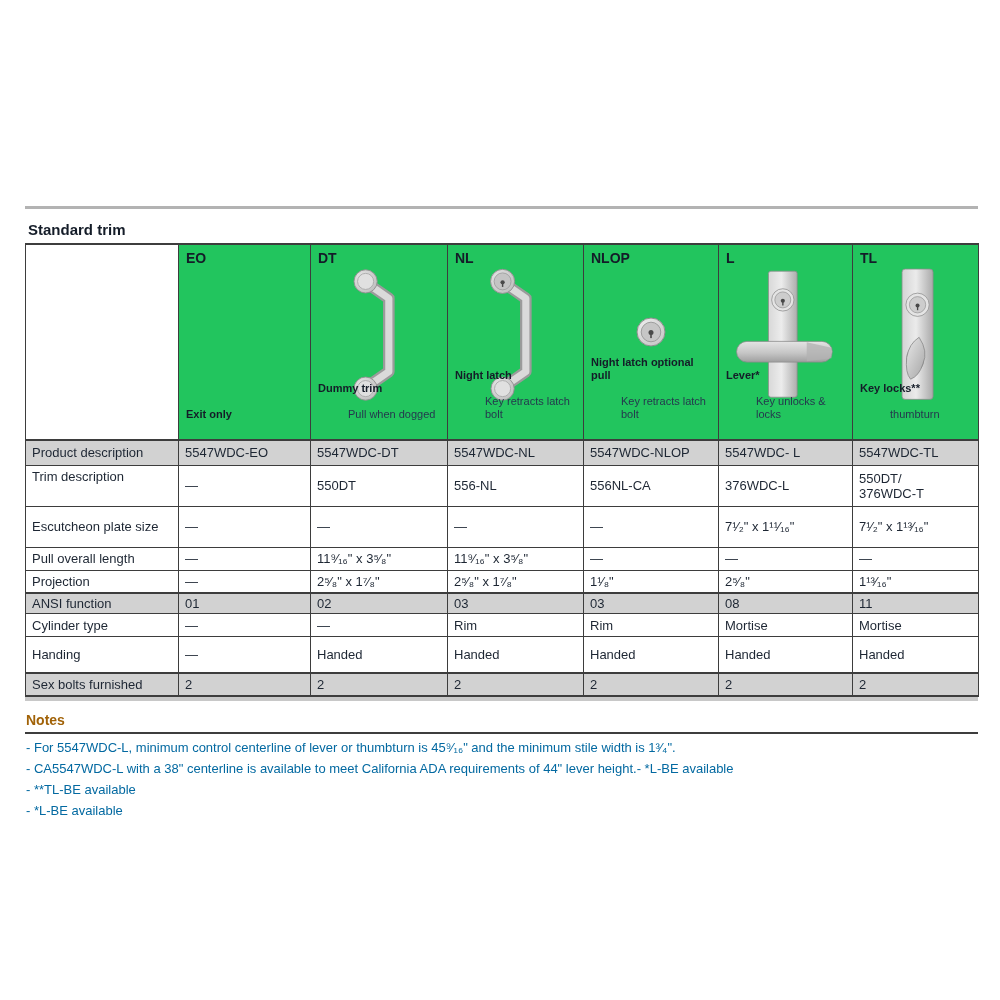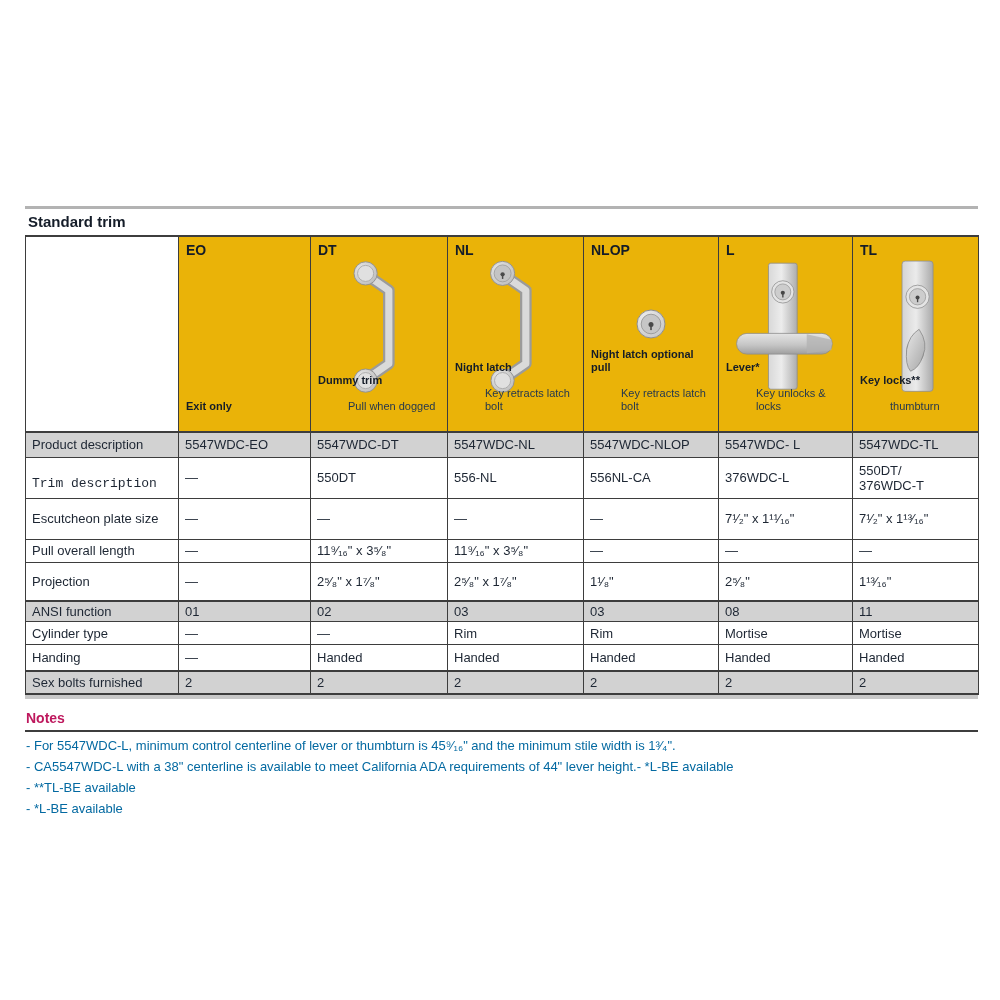--- a/index.html
+++ b/index.html
@@ -4,47 +4,47 @@
 <style>
   html,body{margin:0;padding:0;background:#ffffff;}
   .page{
     position:relative;width:1000px;height:1000px;background:#ffffff;overflow:hidden;
     font-family:"Liberation Sans","DejaVu Sans",sans-serif;
     color:#1d2633;
   }
   .content{position:absolute;left:25px;top:0;width:953px;}
   .top-rule{margin-top:206px;height:3px;background:#b3b3b3;}
   .sec-title{
-    margin:4px 0 4px 3px;font-size:15px;font-weight:bold;color:#141c28;line-height:18px;
+    margin:12px 0 4px 3px;font-size:15px;font-weight:bold;color:#141c28;line-height:18px;
   }
   table.trim{
     border-collapse:collapse;table-layout:fixed;width:953px;
     border-top:2px solid #3d3d3d;border-bottom:2px solid #3d3d3d;
   }
   table.trim td{
     border:1px solid #3d3d3d;font-size:13px;color:#1d2633;
     padding:2px 6px;vertical-align:middle;white-space:pre-line;overflow:hidden;
   }
   tr.shaded td{background:#d2d2d2;border-top-width:2px;}
   tr.r-head{height:196px;}
   tr.r-pd{height:25px;} tr.r-td{height:41px;} tr.r-eps{height:41px;}
-  tr.r-pol{height:23px;} tr.r-proj{height:39px;} tr.r-ansi{height:15px;margin-top:40px;}
-  tr.r-cyl{height:23px;} tr.r-hand{height:26px;margin-left:28px;} tr.r-sex{height:23px;}
-  tr.r-td td.lbl{vertical-align:top;padding-top:18px;font-family:Liberation Mono, monospace;}
+  tr.r-pol{height:23px;} tr.r-proj{height:23px;} tr.r-ansi{height:15px;margin-top:40px;}
+  tr.r-cyl{height:23px;} tr.r-hand{height:36px;margin-left:28px;} tr.r-sex{height:23px;}
+  tr.r-td td.lbl{vertical-align:top;padding-top:3px;}
   td.hlabel{border-left:none;background:#ffffff;}
-  td.hcell{position:relative;padding:0;background:#eab308;}
+  td.hcell{position:relative;padding:0;background:#22c55e;}
   .hcode{position:absolute;top:5px;left:7px;font-size:14px;font-weight:bold;color:#141c28;}
   .himg{position:absolute;left:0;right:0;top:22px;bottom:36px;display:flex;justify-content:center;align-items:center;}
   .himg.start{align-items:flex-start;}
   .hcap{position:absolute;left:7px;right:3px;bottom:5px;line-height:13px;}
   .hname{font-size:11px;font-weight:bold;color:#141c28;}
   .hdesc{font-size:11px;color:#25384e;padding-left:30px;}
   .table-shadow{height:4px;background:#c8c8c8;}
   .notes{margin-top:11px;}
-  .notes-title{margin:0 0 3px 1px;font-size:14px;font-weight:bold;color:#be185d;line-height:17px;}
+  .notes-title{margin:0 0 3px 1px;font-size:14px;font-weight:bold;color:#a16207;line-height:17px;}
   .notes-rule{height:2px;background:#3d3d3d;margin-bottom:7px;}
   .note-line{margin:0 0 8px 1px;font-size:13px;color:#0369a1;line-height:13px;}
 </style>
 </head>
 <body>
 
 <div class="page">
   <div class="content">
 
     <div class="top-rule"></div>

